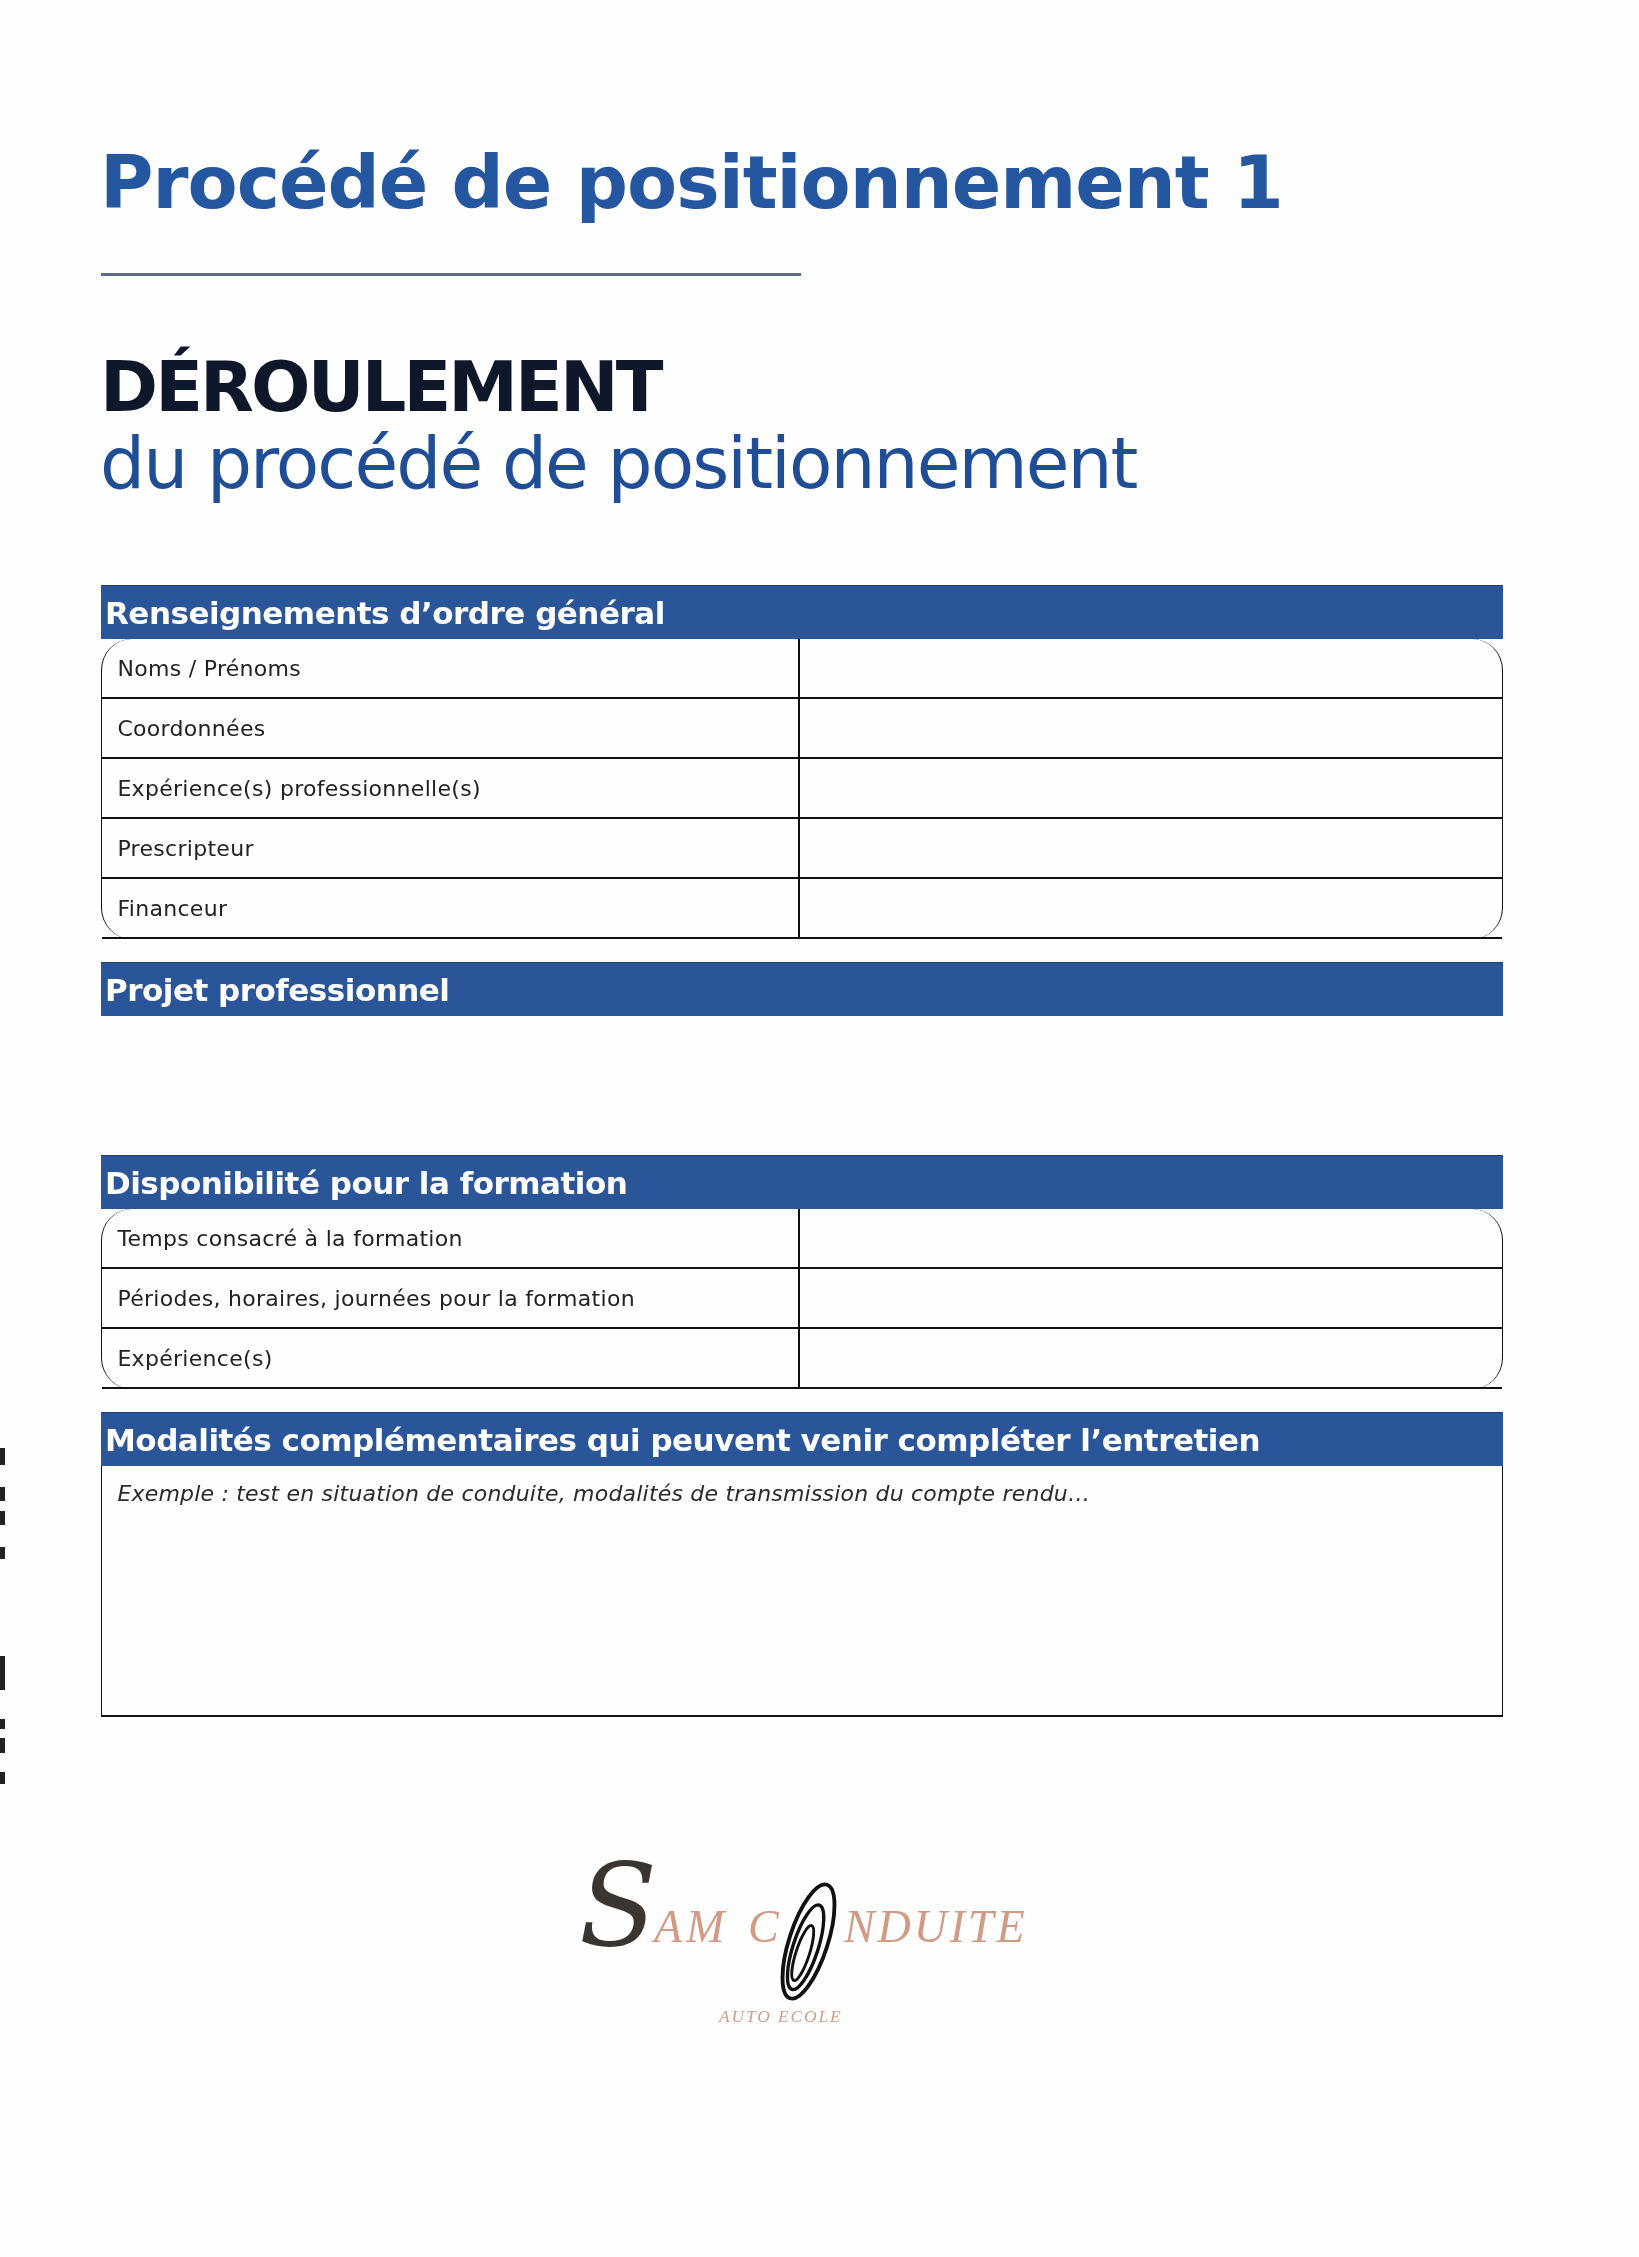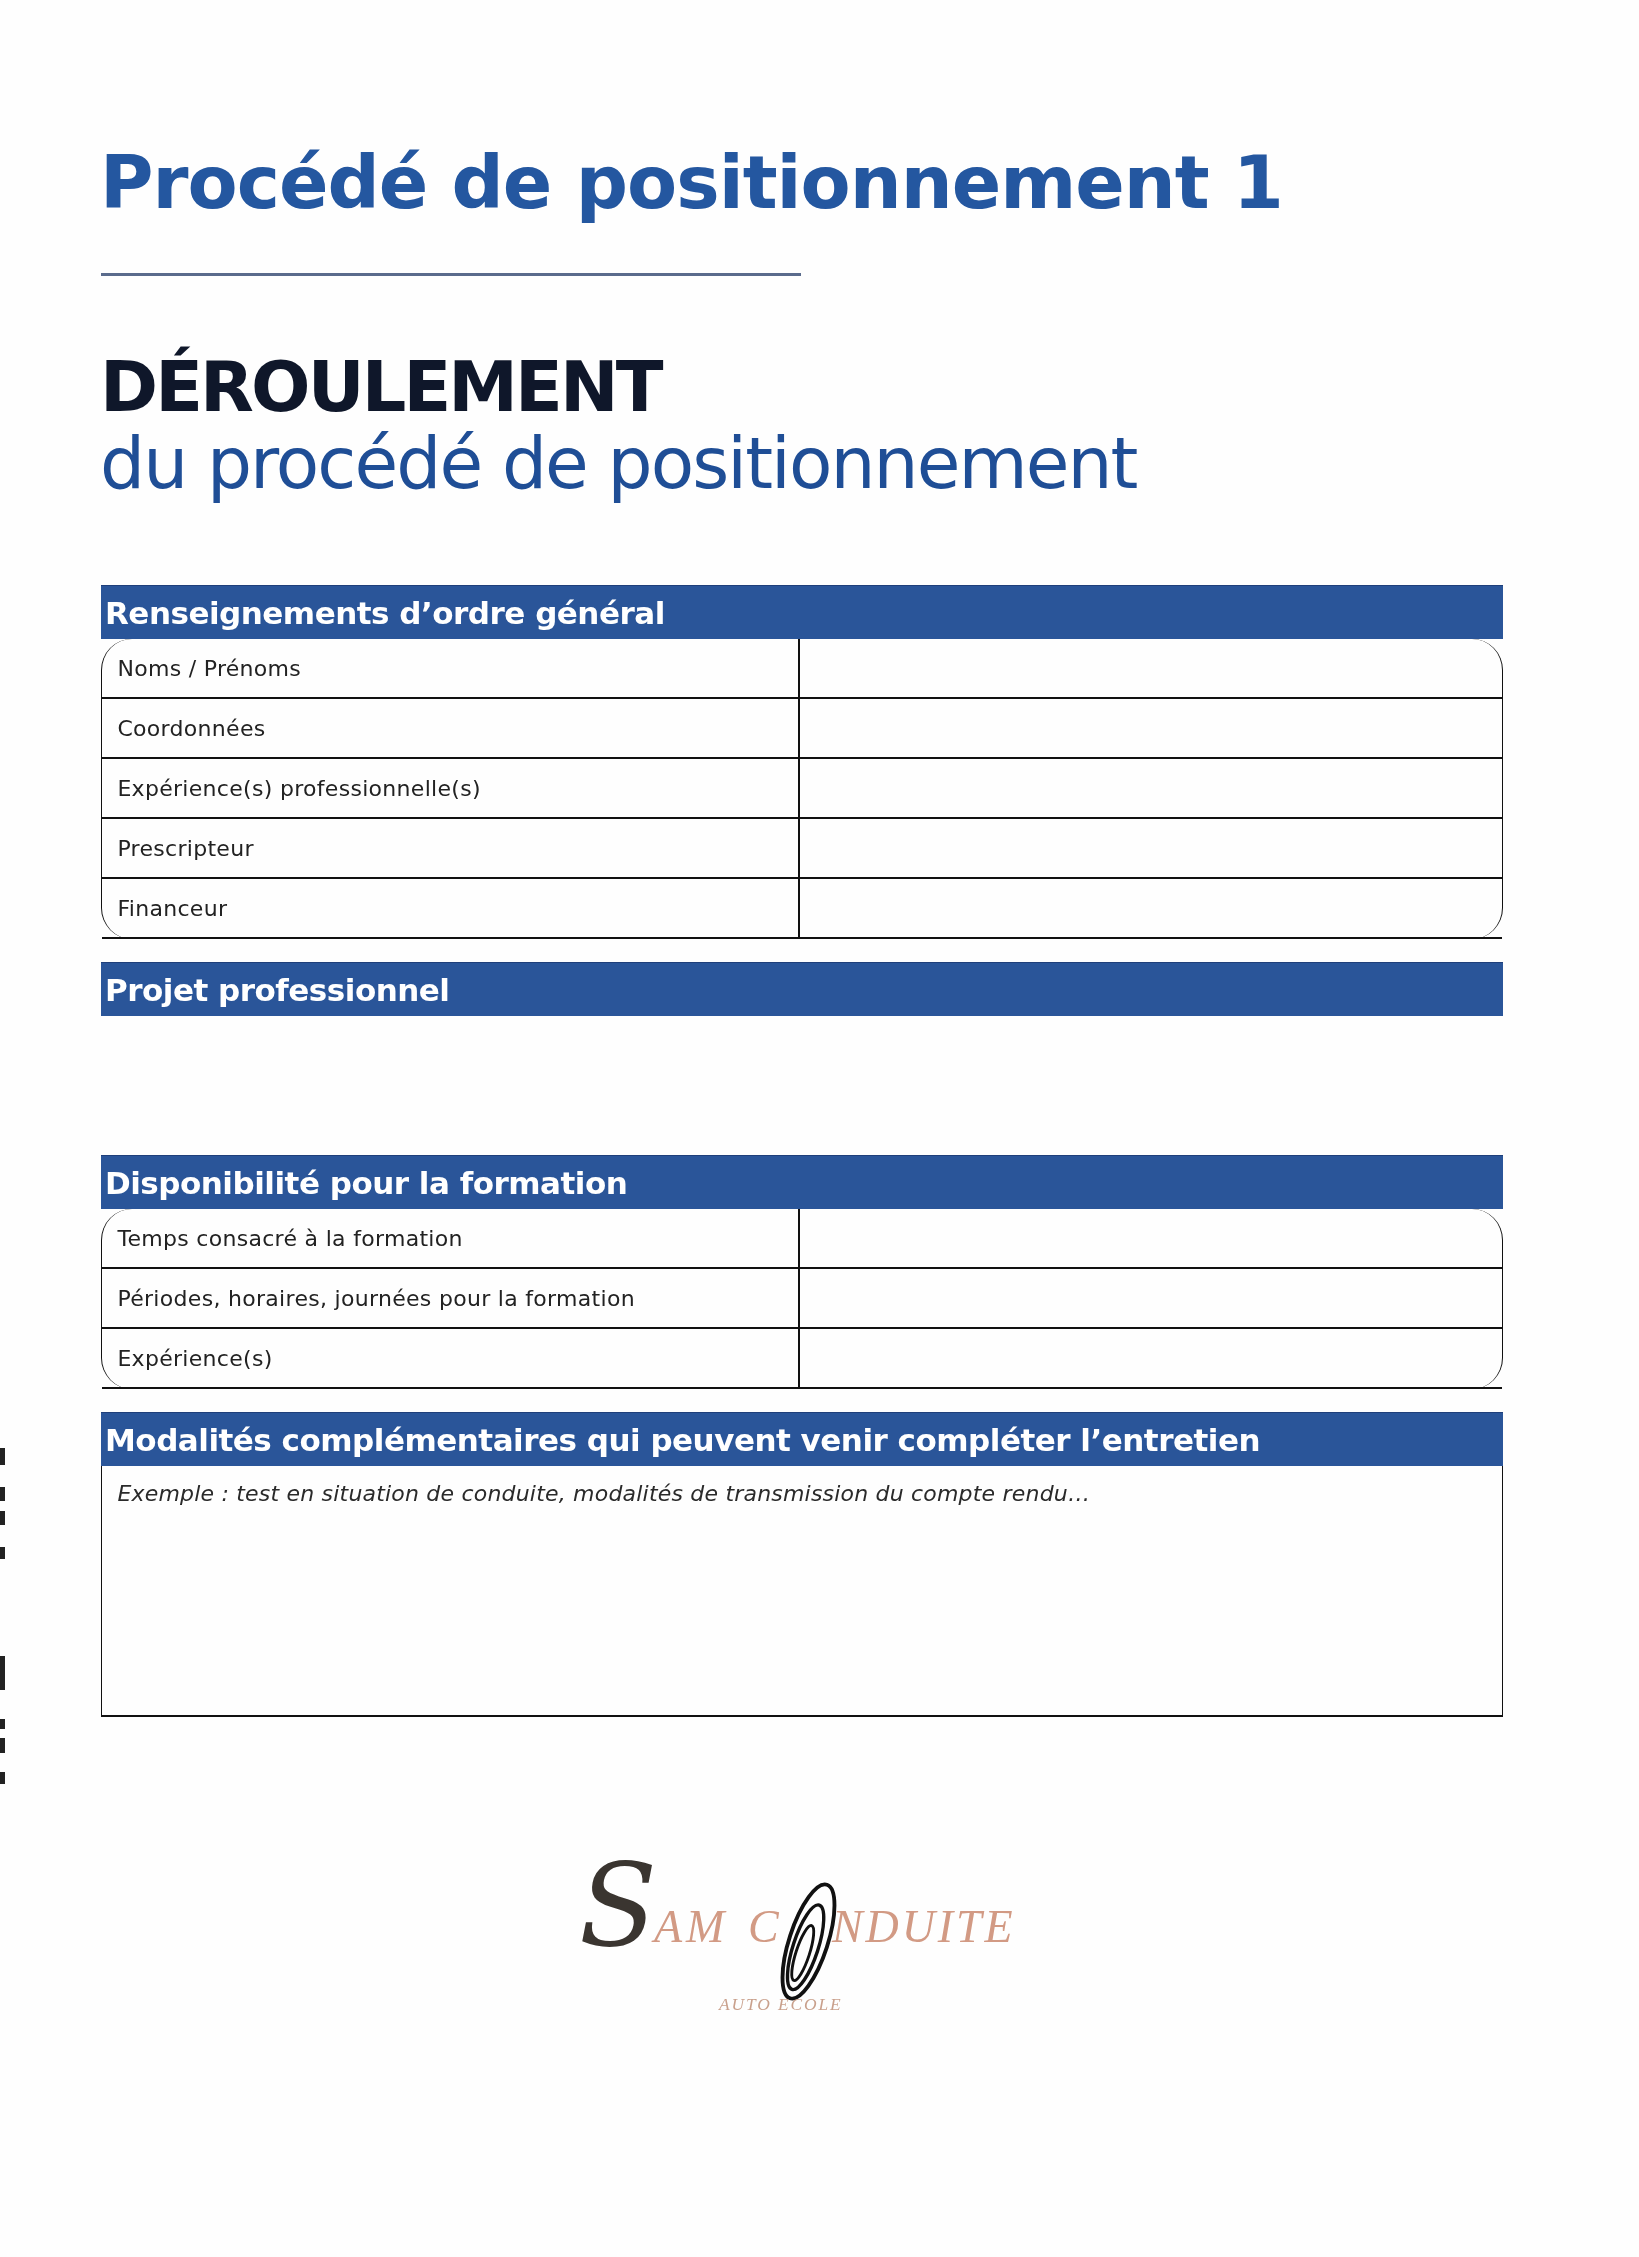--- a/index.html
+++ b/index.html
@@ -75,24 +75,24 @@
   }
   .logo-c {
     position: absolute; left: 169px; top: 41px;
     font-family: "Liberation Serif", serif; font-style: italic;
     font-size: 46px; color: #d29a84;
   }
   .logo-swirl { position: absolute; left: 191px; top: 17.4px; width: 77px; height: 130px; }
   .logo-nduite {
     position: absolute; left: 253px; top: 41px;
     font-family: "Liberation Serif", serif; font-style: italic;
-    font-size: 46px; color: #d29a84; letter-spacing: 2.9px;
+    font-size: 46px; color: #d29a84; letter-spacing: 2.9px; padding-left: 12px;
   }
   .logo-sub {
-    position: absolute; left: 140px; top: 135px;
+    position: absolute; left: 140px; top: 147px;
     font-family: "Liberation Serif", serif; font-style: italic;
     font-size: 17.4px; color: #c9a08c; letter-spacing: 1.9px;
   }
   .scan-mark { position: absolute; background: #222; width: 4.8px; }
 </style>
 </head>
 <body>
 
 <h1 class="page-title">Procédé de positionnement 1</h1>
 <div class="title-rule"></div>

